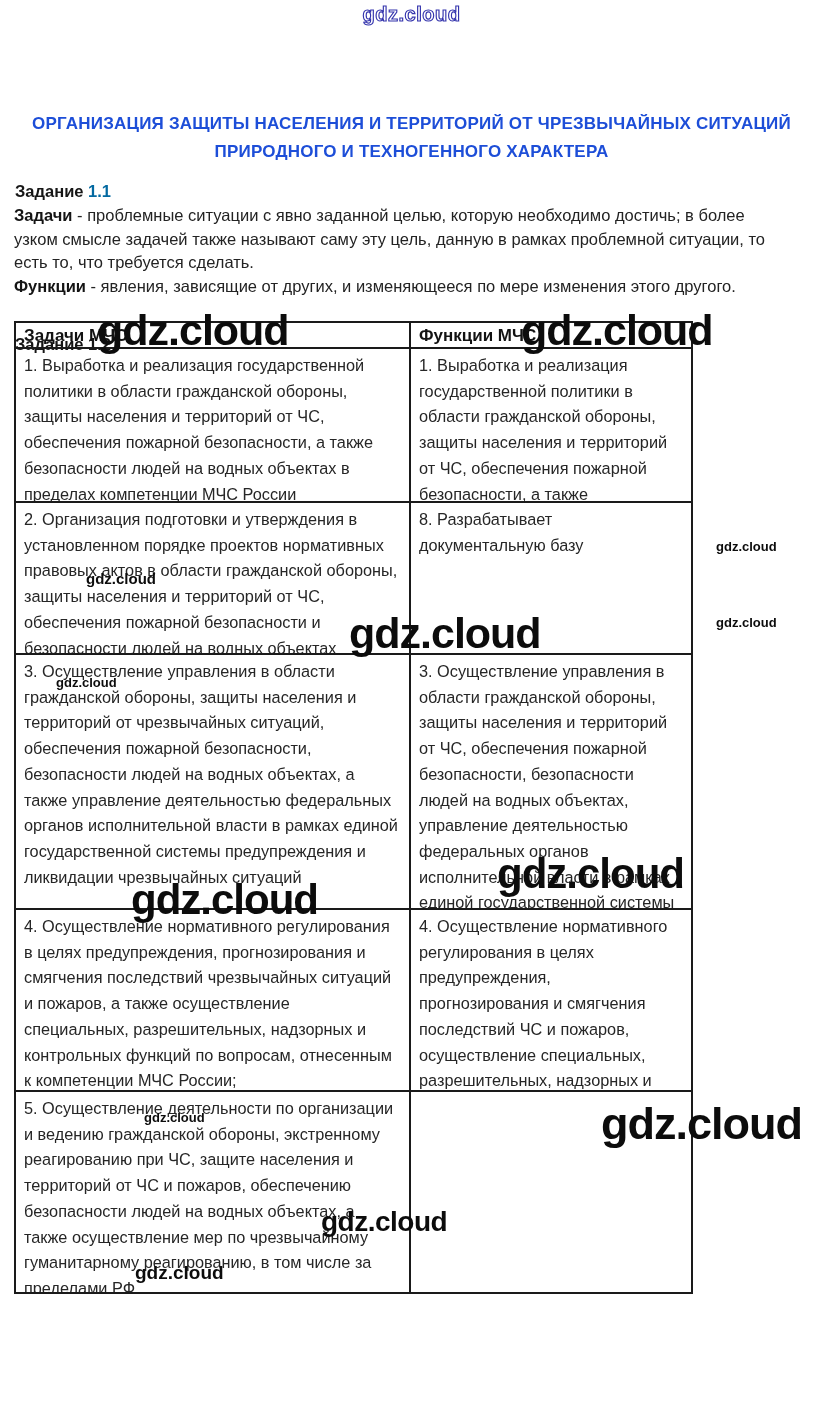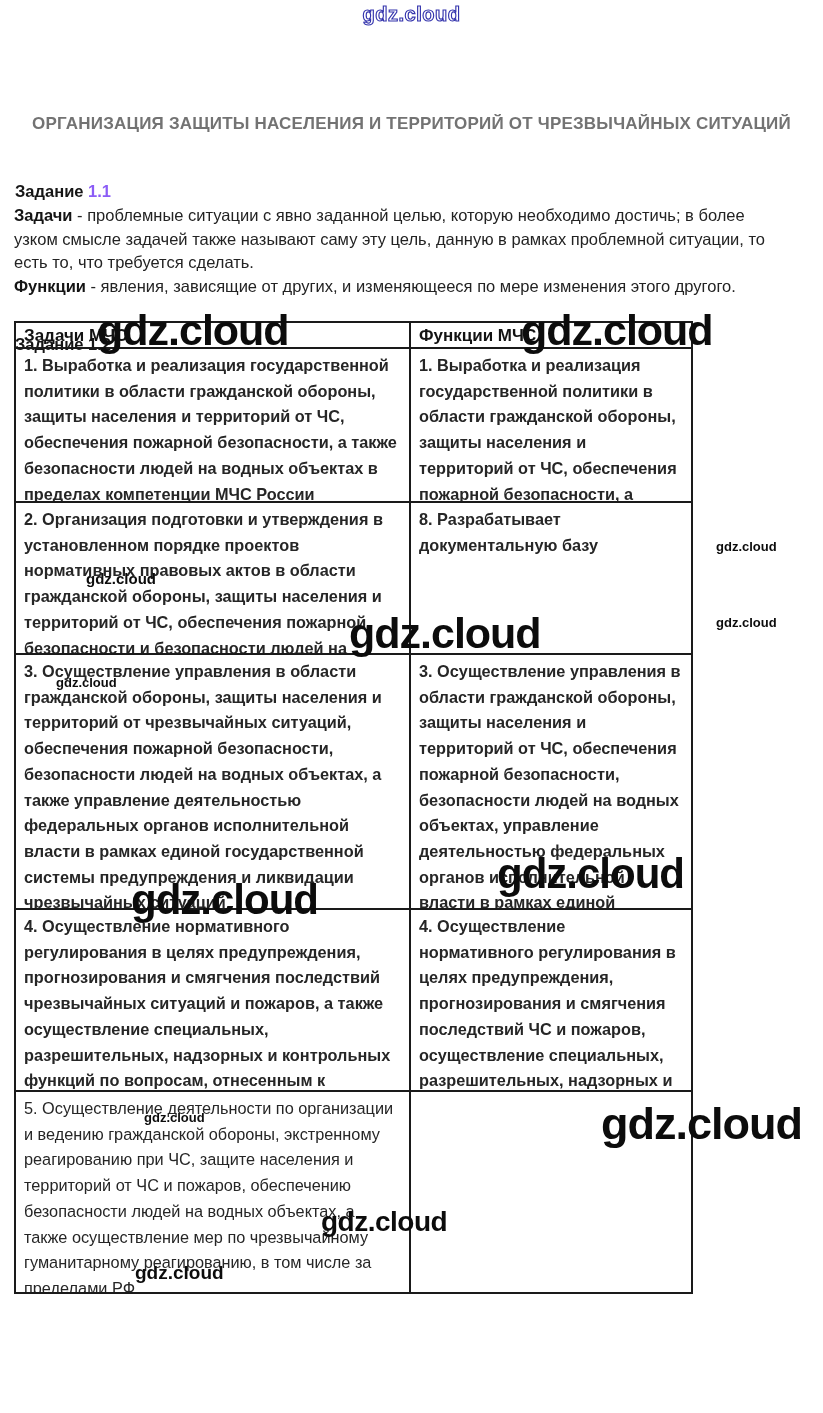--- a/index.html
+++ b/index.html
@@ -14,29 +14,29 @@
   .wm-top {
     position:absolute; top:3px; left:0; right:0; text-align:center;
     font-size:20px; font-weight:700; letter-spacing:0.5px;
     color:rgba(255,255,255,0.05);
     -webkit-text-stroke:1.15px #3434ad;
   }
 
   
   .title {
     position:absolute; top:110px; left:0; right:0; text-align:center;
-    font-size:17px; font-weight:700; line-height:27.5px; color:#737373;
+    font-size:17px; font-weight:700; line-height:27.5px; color:#1d4ed8;
     letter-spacing:0.2px;
   }
 
   
   .task-heading { position:absolute; left:15px; font-size:16.5px; font-weight:700; color:#161616; }
   .task-heading .num { font-weight:700; }
   #task11 { top:182px; }
-  #task11 .num { color:#8b5cf6; }
+  #task11 .num { color:#0369a1; }
   #task12 { top:291px;margin-top:44px; }
 
   
   .defs {
     position:absolute; left:14px; top:204px; width:764px;
     font-size:16.5px; line-height:23.6px; color:#232323;
   }
   .defs b { color:#141414;margin-top:35px; }
 
   
@@ -46,21 +46,21 @@
     display:grid;
     grid-template-columns:395px 1fr;
     grid-template-rows:26px 154px 152px 255px 182px auto;
   }
   .cell {
     padding:4px 10px 0 8px; overflow:hidden;
     font-size:16.3px; line-height:25.7px; color:#262626;
     background:transparent;
   }
   .cell.left  { border-right:2px solid #1a1a1a; }
-  .cell.hb    { border-bottom:2px solid #1a1a1a;font-weight:bold; }
+  .cell.hb    { border-bottom:2px solid #1a1a1a; }
   .cell.head  { font-size:17px; font-weight:700; color:#121212; padding-top:2px; line-height:22px; }
 
   
   .wm {
     position:absolute; white-space:nowrap; line-height:1;
     font-weight:700; color:#0c0c0c; letter-spacing:-1px;
   }
   #wm-h-left   { left:97px;  top:309px;  font-size:43px; }
   #wm-h-right  { left:521px; top:309px;  font-size:43px; }
   #wm-r2-small { left:86px;  top:571px;  font-size:15px; letter-spacing:0; }
@@ -77,20 +77,21 @@
 </style>
 </head>
 <body>
 
 <div class="page">
 
   <div class="wm-top">gdz.cloud</div>
 
   <div class="title">
     <div>ОРГАНИЗАЦИЯ ЗАЩИТЫ НАСЕЛЕНИЯ И ТЕРРИТОРИЙ ОТ ЧРЕЗВЫЧАЙНЫХ СИТУАЦИЙ</div>
+    <div>ПРИРОДНОГО И ТЕХНОГЕННОГО ХАРАКТЕРА</div>
   </div>
 
   <div class="task-heading" id="task11">
     <span>Задание</span>
     <span class="num">1.1</span>
   </div>
 
   <div class="defs">
     <b>Задачи</b>
     <span>- проблемные ситуации с явно заданной целью, которую необходимо достичь; в более узком смысле задачей также называют саму эту цель, данную в рамках проблемной ситуации, то есть то, что требуется сделать.</span>

